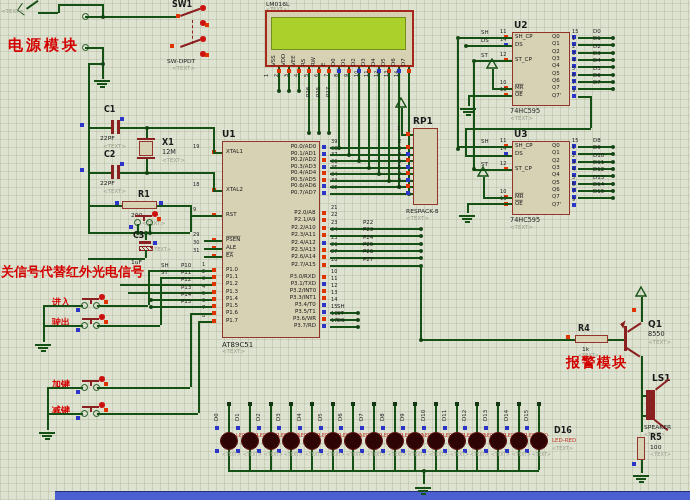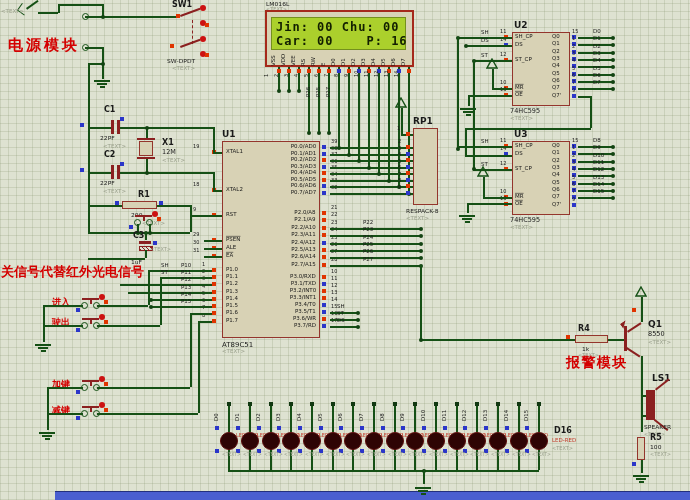--- a/index.html
+++ b/index.html
@@ -54,22 +54,20 @@
     <div class="rdot" style="left: 200px; top: 51px; width: 6px; height: 6px;"></div>
     <div class="sq" style="left: 205px; top: 53px; background: rgb(224, 52, 0);"></div>
     <div class="t" style="left: 192px; top: 20px; width: 0px; height: 24px; border-left: 1px dashed rgb(139, 32, 32);"></div>
     <div class="t" style="left: 167px; top: 58px; transform: scale(0.6);">SW-DPDT</div>
     <div class="t" style="left: 172px; top: 66px; transform: scale(0.55); color: rgb(154, 160, 140);">&lt;TEXT&gt;</div>
     <div class="t" style="left: 165px; top: 1px; width: 48px; height: 62px;"></div>
     <div class="t" style="left: 266px; top: 1px; transform: scale(0.6);">LM016L</div>
     <div class="t" style="left: 266px; top: 7px; transform: scale(0.5); color: rgb(154, 160, 140);">&lt;TEXT&gt;</div>
     <div class="chip" style="left: 265px; top: 10px; width: 149px; height: 57px; border: 2px solid rgb(165, 40, 27);"></div>
     <div class="t" id="lcdscreen" style="left: 271px; top: 17px; width: 135px; height: 33px; background: rgb(171, 208, 44); border: 1px solid rgb(116, 144, 28); box-sizing: border-box;"></div>
-    <div class="lcdline" style="left: 276px; top: 20px;">Jin: 00 Chu: 00</div>
-    <div class="lcdline" style="left: 276px; top: 34px;">Car: 00    P: 16</div>
     <div class="w" style="left: 278px; top: 67px; width: 1.5px; height: 10px;"></div>
     <div class="vt" style="left: 276px; top: 56px; height: 10px; transform: rotate(-90deg) scale(0.55);">VSS</div>
     <div class="vt" style="left: 269px; top: 67px; height: 10px; transform: rotate(-90deg) scale(0.5);">1</div>
     <div class="sq" style="left: 277px; top: 69px; background: rgb(224, 52, 0);"></div>
     <div class="w" style="left: 288px; top: 67px; width: 1.5px; height: 10px;"></div>
     <div class="vt" style="left: 286px; top: 56px; height: 10px; transform: rotate(-90deg) scale(0.55);">VDD</div>
     <div class="vt" style="left: 279px; top: 67px; height: 10px; transform: rotate(-90deg) scale(0.5);">2</div>
     <div class="sq" style="left: 287px; top: 69px; background: rgb(224, 52, 0);"></div>
     <div class="w" style="left: 298px; top: 67px; width: 1.5px; height: 10px;"></div>
     <div class="vt" style="left: 296px; top: 56px; height: 10px; transform: rotate(-90deg) scale(0.55);">VEE</div>

